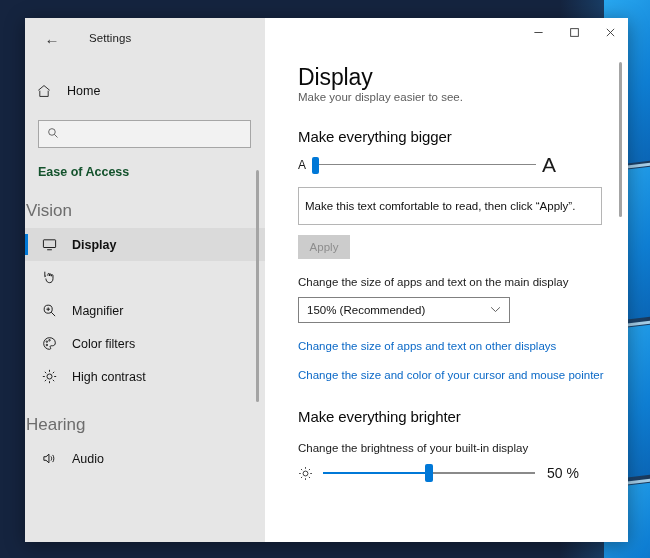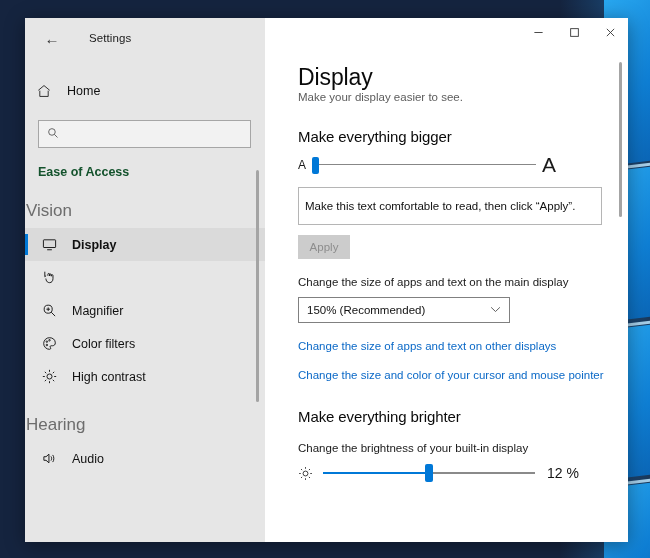--- a/index.html
+++ b/index.html
@@ -446,21 +446,21 @@
             <svg width="15" height="15" viewBox="0 0 16 16" fill="none" stroke="currentColor" stroke-width=".9">
               <circle cx="8" cy="8" r="2.6"></circle>
               <path d="M8 1.2v1.7M8 13.1v1.7M1.2 8h1.7M13.1 8h1.7M3.2 3.2l1.2 1.2M11.6 11.6l1.2 1.2M12.8 3.2l-1.2 1.2M4.4 11.6l-1.2 1.2"></path>
             </svg>
           </span>
           <span class="br-track">
             <span class="br-fill" id="br-fill" style="width: 50%;"></span>
             <span class="br-rest" id="br-rest" style="width: 50%;"></span>
             <span class="br-thumb" id="br-thumb" style="left: 50%;"></span>
           </span>
-          <span class="br-val">12 %</span>
+          <span class="br-val">50 %</span>
         </div>
 
       </div>
 
       <div class="sb-right-track"></div>
     </div>
   </div>
 </div>
 
 </body></html>

